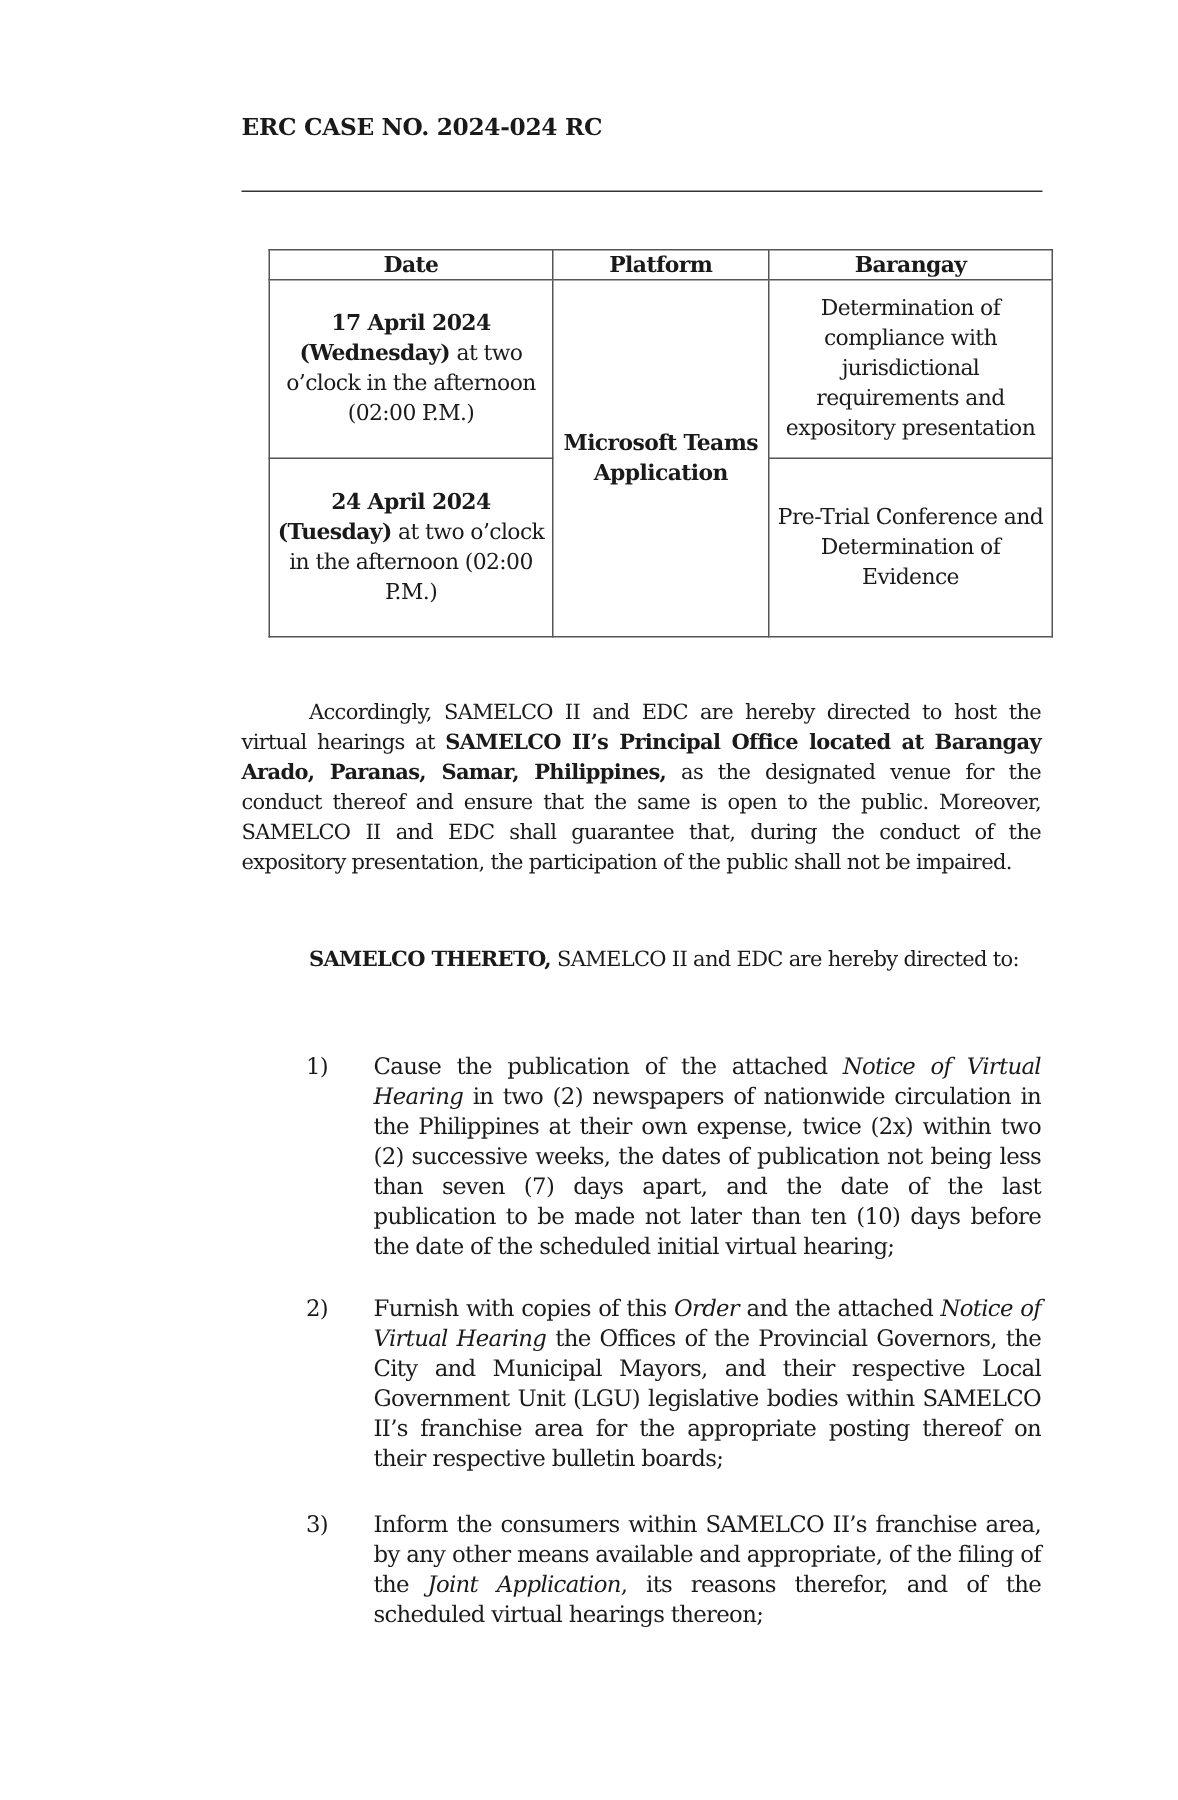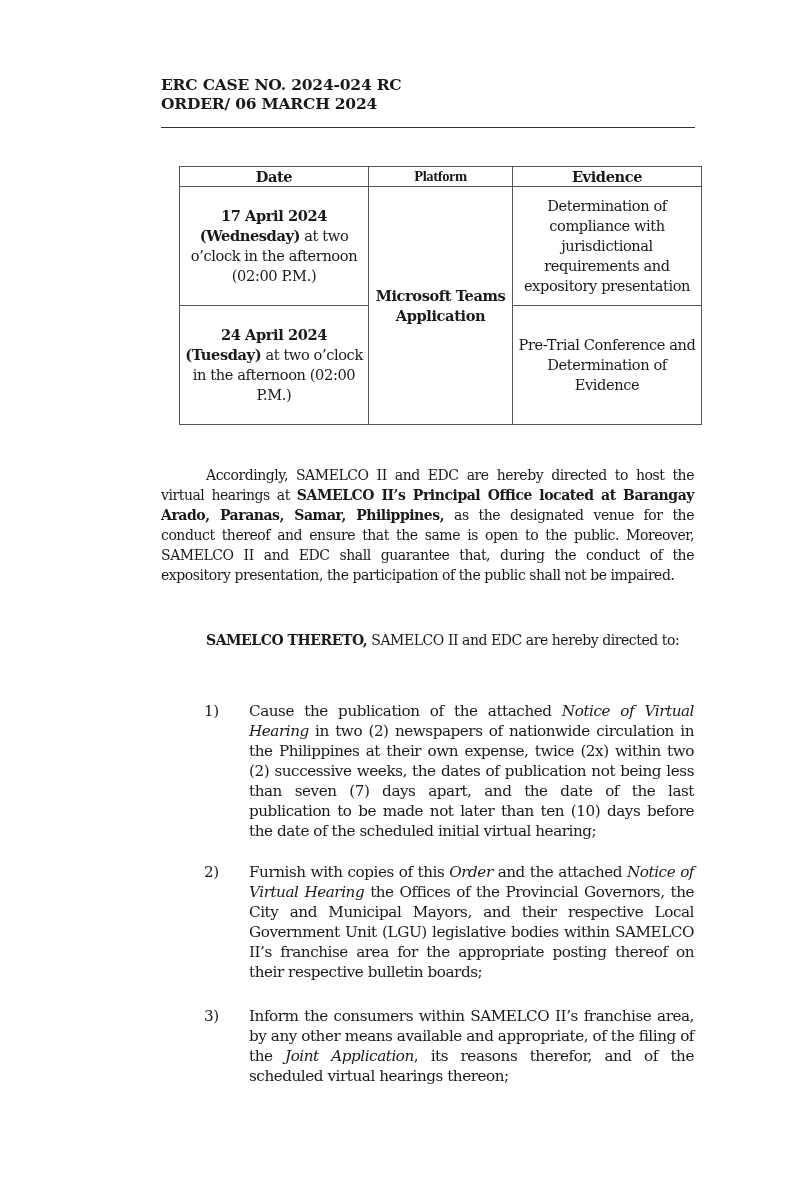--- a/index.html
+++ b/index.html
@@ -24,21 +24,21 @@
     position: absolute; left: 163px; top: 166px;
     width: 523px; border-collapse: collapse;
     font-family: "DejaVu Serif", serif; font-size: 14.6px; line-height: 20px;
     letter-spacing: -0.4px;
   }
   table.schedule th, table.schedule td {
     border: 1px solid #555; text-align: center; padding: 0 4px; vertical-align: middle;
   }
   table.schedule th { font-weight: bold; height: 19px; line-height: 19px; padding-top: 0; text-align: center; }
   .col-date { width: 180px; }
-  .col-platform { width: 135px; font-family: Liberation Serif, serif; }
+  .col-platform { width: 135px; }
   .col-activity { width: 180px; }
   td.date-cell { height: 118px; }
   td.date-cell2 { height: 118px; }
   td.platform-cell { font-weight: bold; }
   .b { font-weight: bold; }
 
   .para {
     position: absolute; left: 145px; width: 533px;
     font-family: "DejaVu Serif", serif; font-size: 14px; line-height: 20px;
     text-align: justify; letter-spacing: -0.45px;
@@ -54,30 +54,29 @@
   .list-num { position: absolute; left: 0; top: 0; width: 30px; }
   .list-text { position: absolute; left: 45px; width: 445px; text-align: justify; }
 </style>
 </head>
 <body>
 
 <div class="page">
 
   <div class="header">
     <div>ERC CASE NO. 2024-024 RC</div>
-    <div>ORDER/ 06 MARCH 2024</div>
   </div>
   <div class="header-rule"></div>
 
   <table class="schedule">
     <thead>
       <tr>
         <th class="col-date">Date</th>
         <th class="col-platform">Platform</th>
-        <th class="col-activity">Evidence</th>
+        <th class="col-activity">Barangay</th>
       </tr>
     </thead>
     <tbody>
       <tr>
         <td class="date-cell"><span class="b">17 April 2024 (Wednesday)</span><span> at two o’clock in the afternoon (02:00 P.M.)</span></td>
         <td class="platform-cell" rowspan="2">Microsoft Teams Application</td>
         <td>Determination of compliance with jurisdictional requirements and expository presentation</td>
       </tr>
       <tr>
         <td class="date-cell2"><span class="b">24 April 2024 (Tuesday)</span><span> at two o’clock in the afternoon (02:00 P.M.)</span></td>

